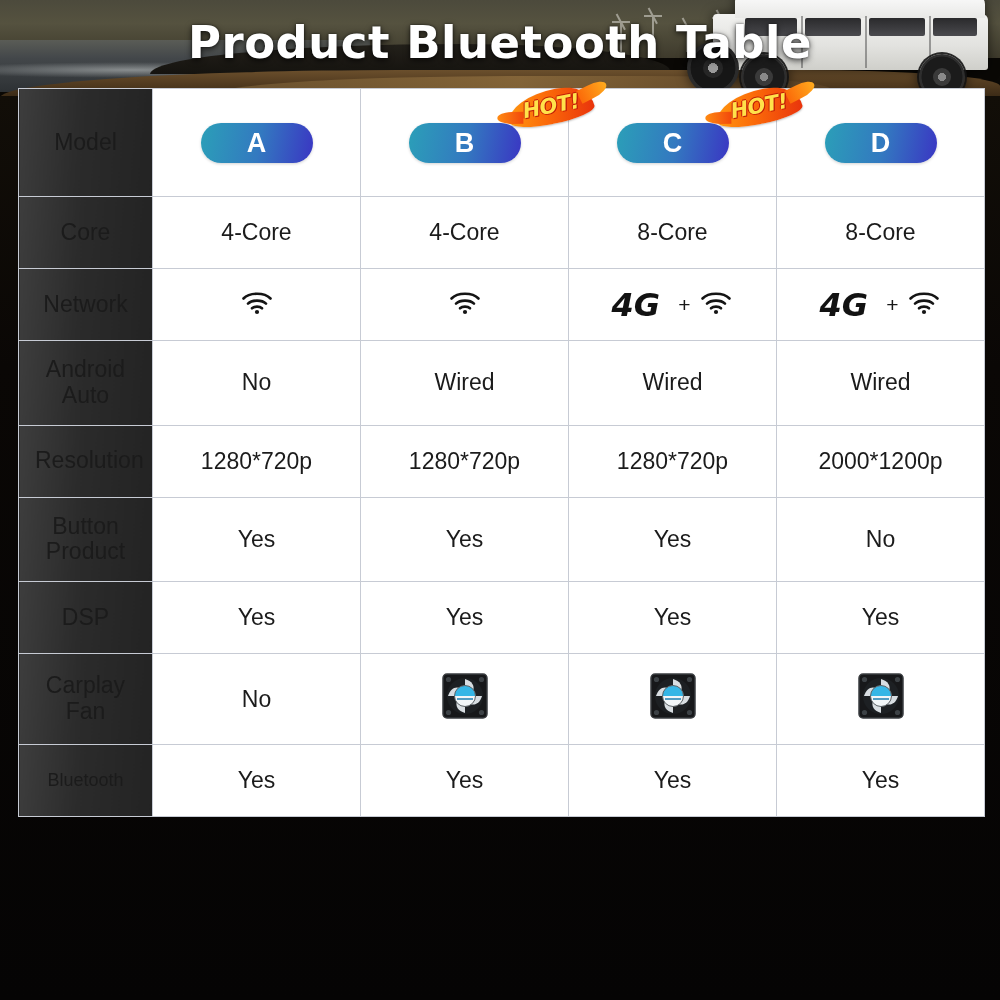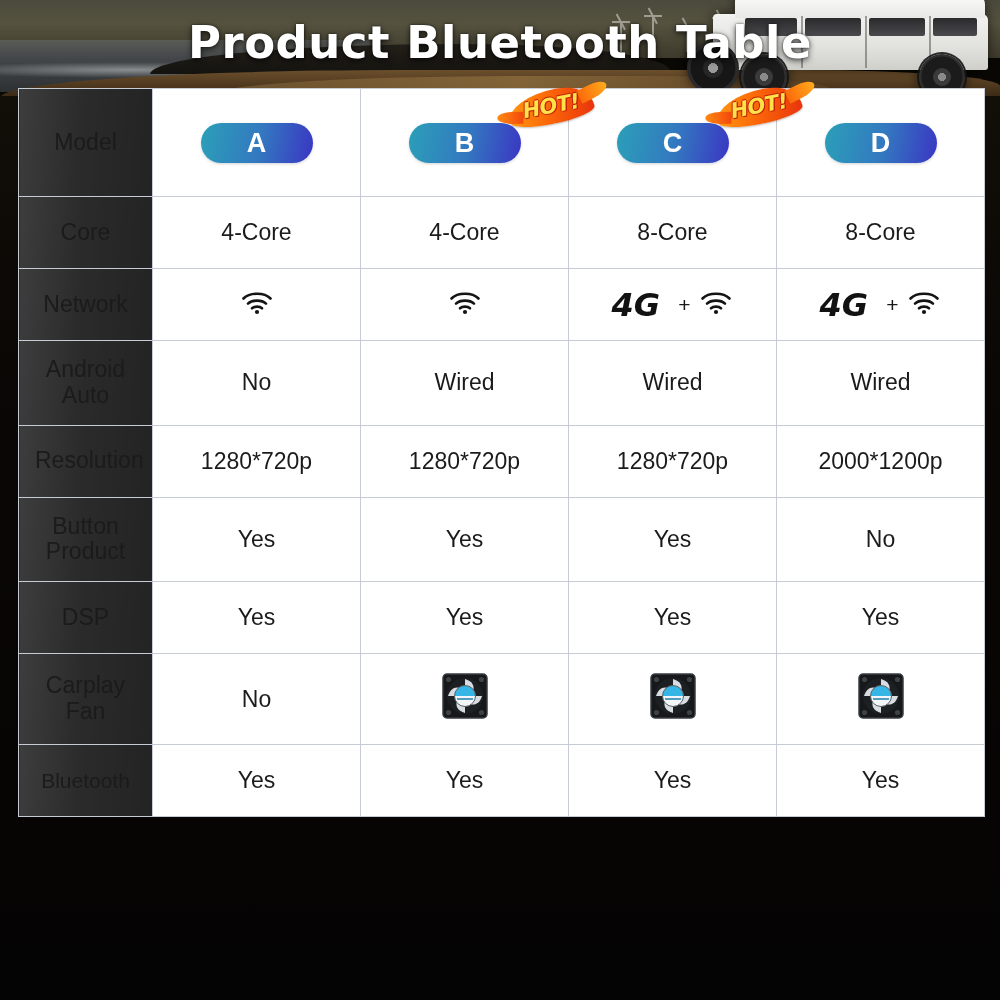--- a/index.html
+++ b/index.html
@@ -453,21 +453,21 @@
               <circle cx="26" cy="26" r="10.5" fill="#f2f6f8"></circle>
               <path d="M15.5 26 a10.5 10.5 0 0 1 21 0 z" fill="#35b6e6"></path>
               <circle cx="26" cy="26" r="10.5" fill="none" stroke="#5a6064" stroke-width="1"></circle>
               <path d="M18 29 h16" stroke="#2a86b5" stroke-width="1.6"></path>
             </svg>
           </span>
         </td>
       </tr>
 
       <tr class="alt r1">
-        <td class="label" style="font-size:21px">Bluetooth</td>
+        <td class="label" style="font-size:18px">Bluetooth</td>
         <td class="value">Yes</td>
         <td class="value">Yes</td>
         <td class="value">Yes</td>
         <td class="value">Yes</td>
       </tr>
 
     </tbody>
   </table>
 </div>
 

